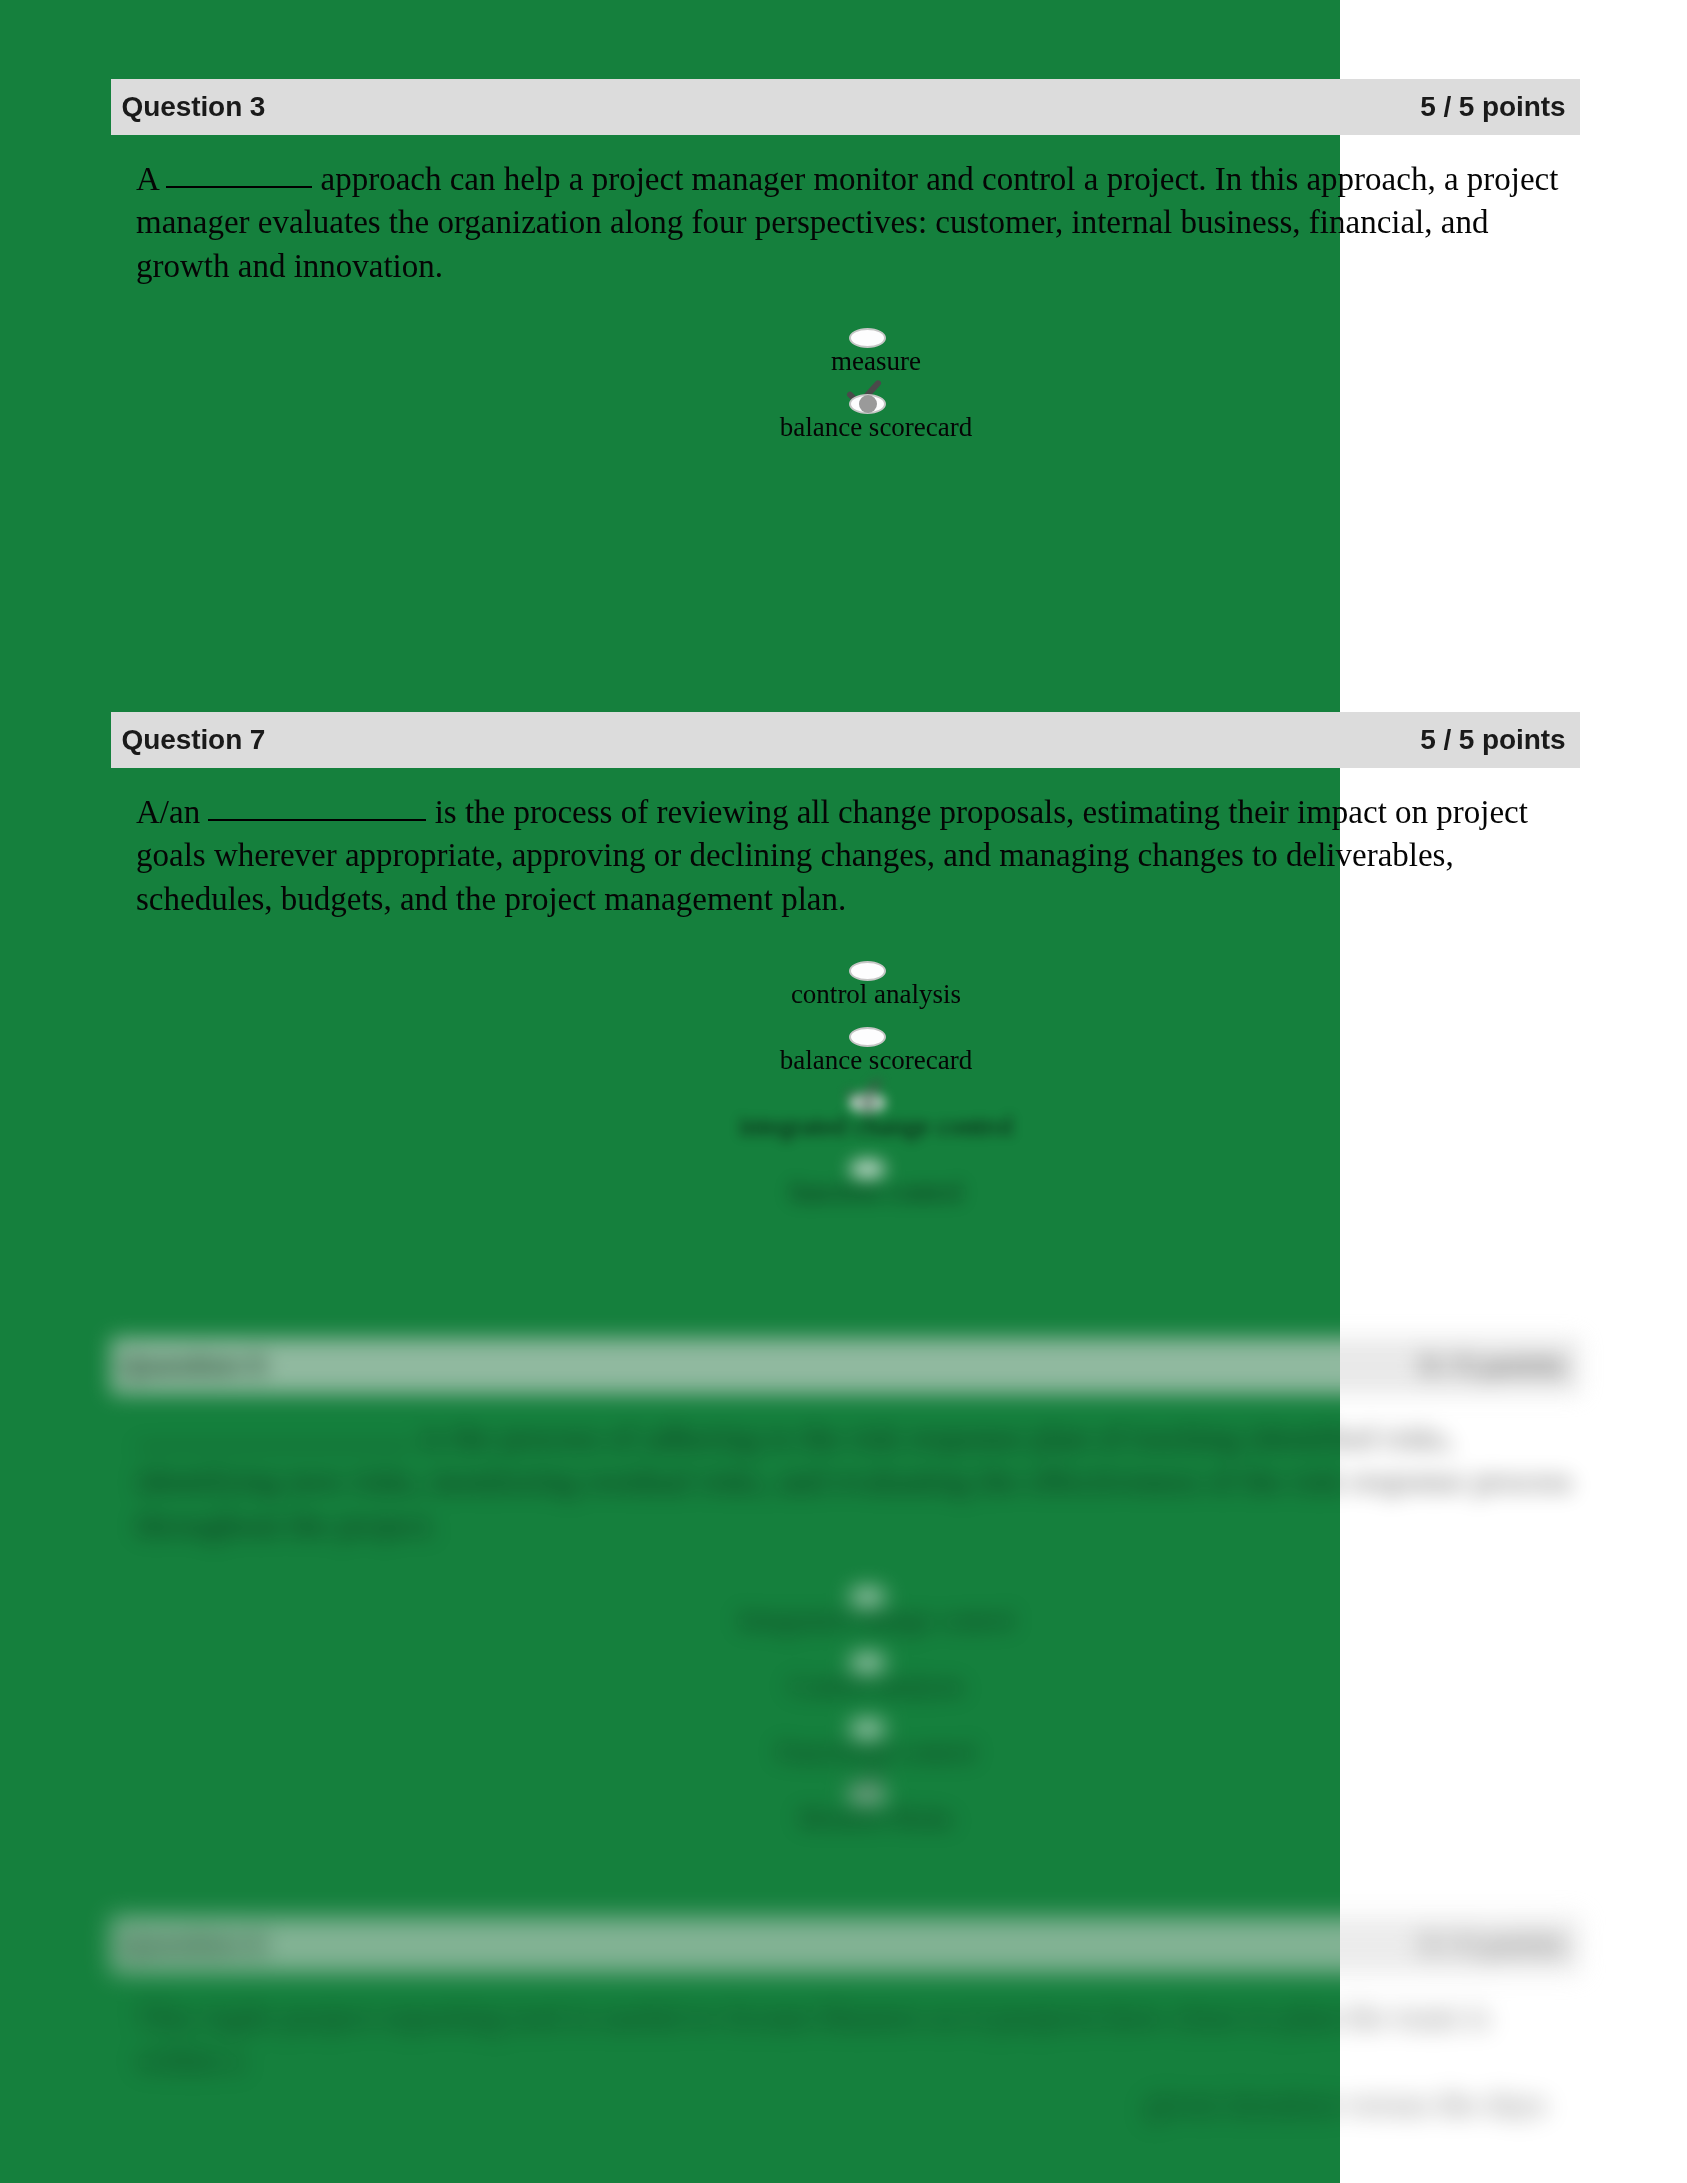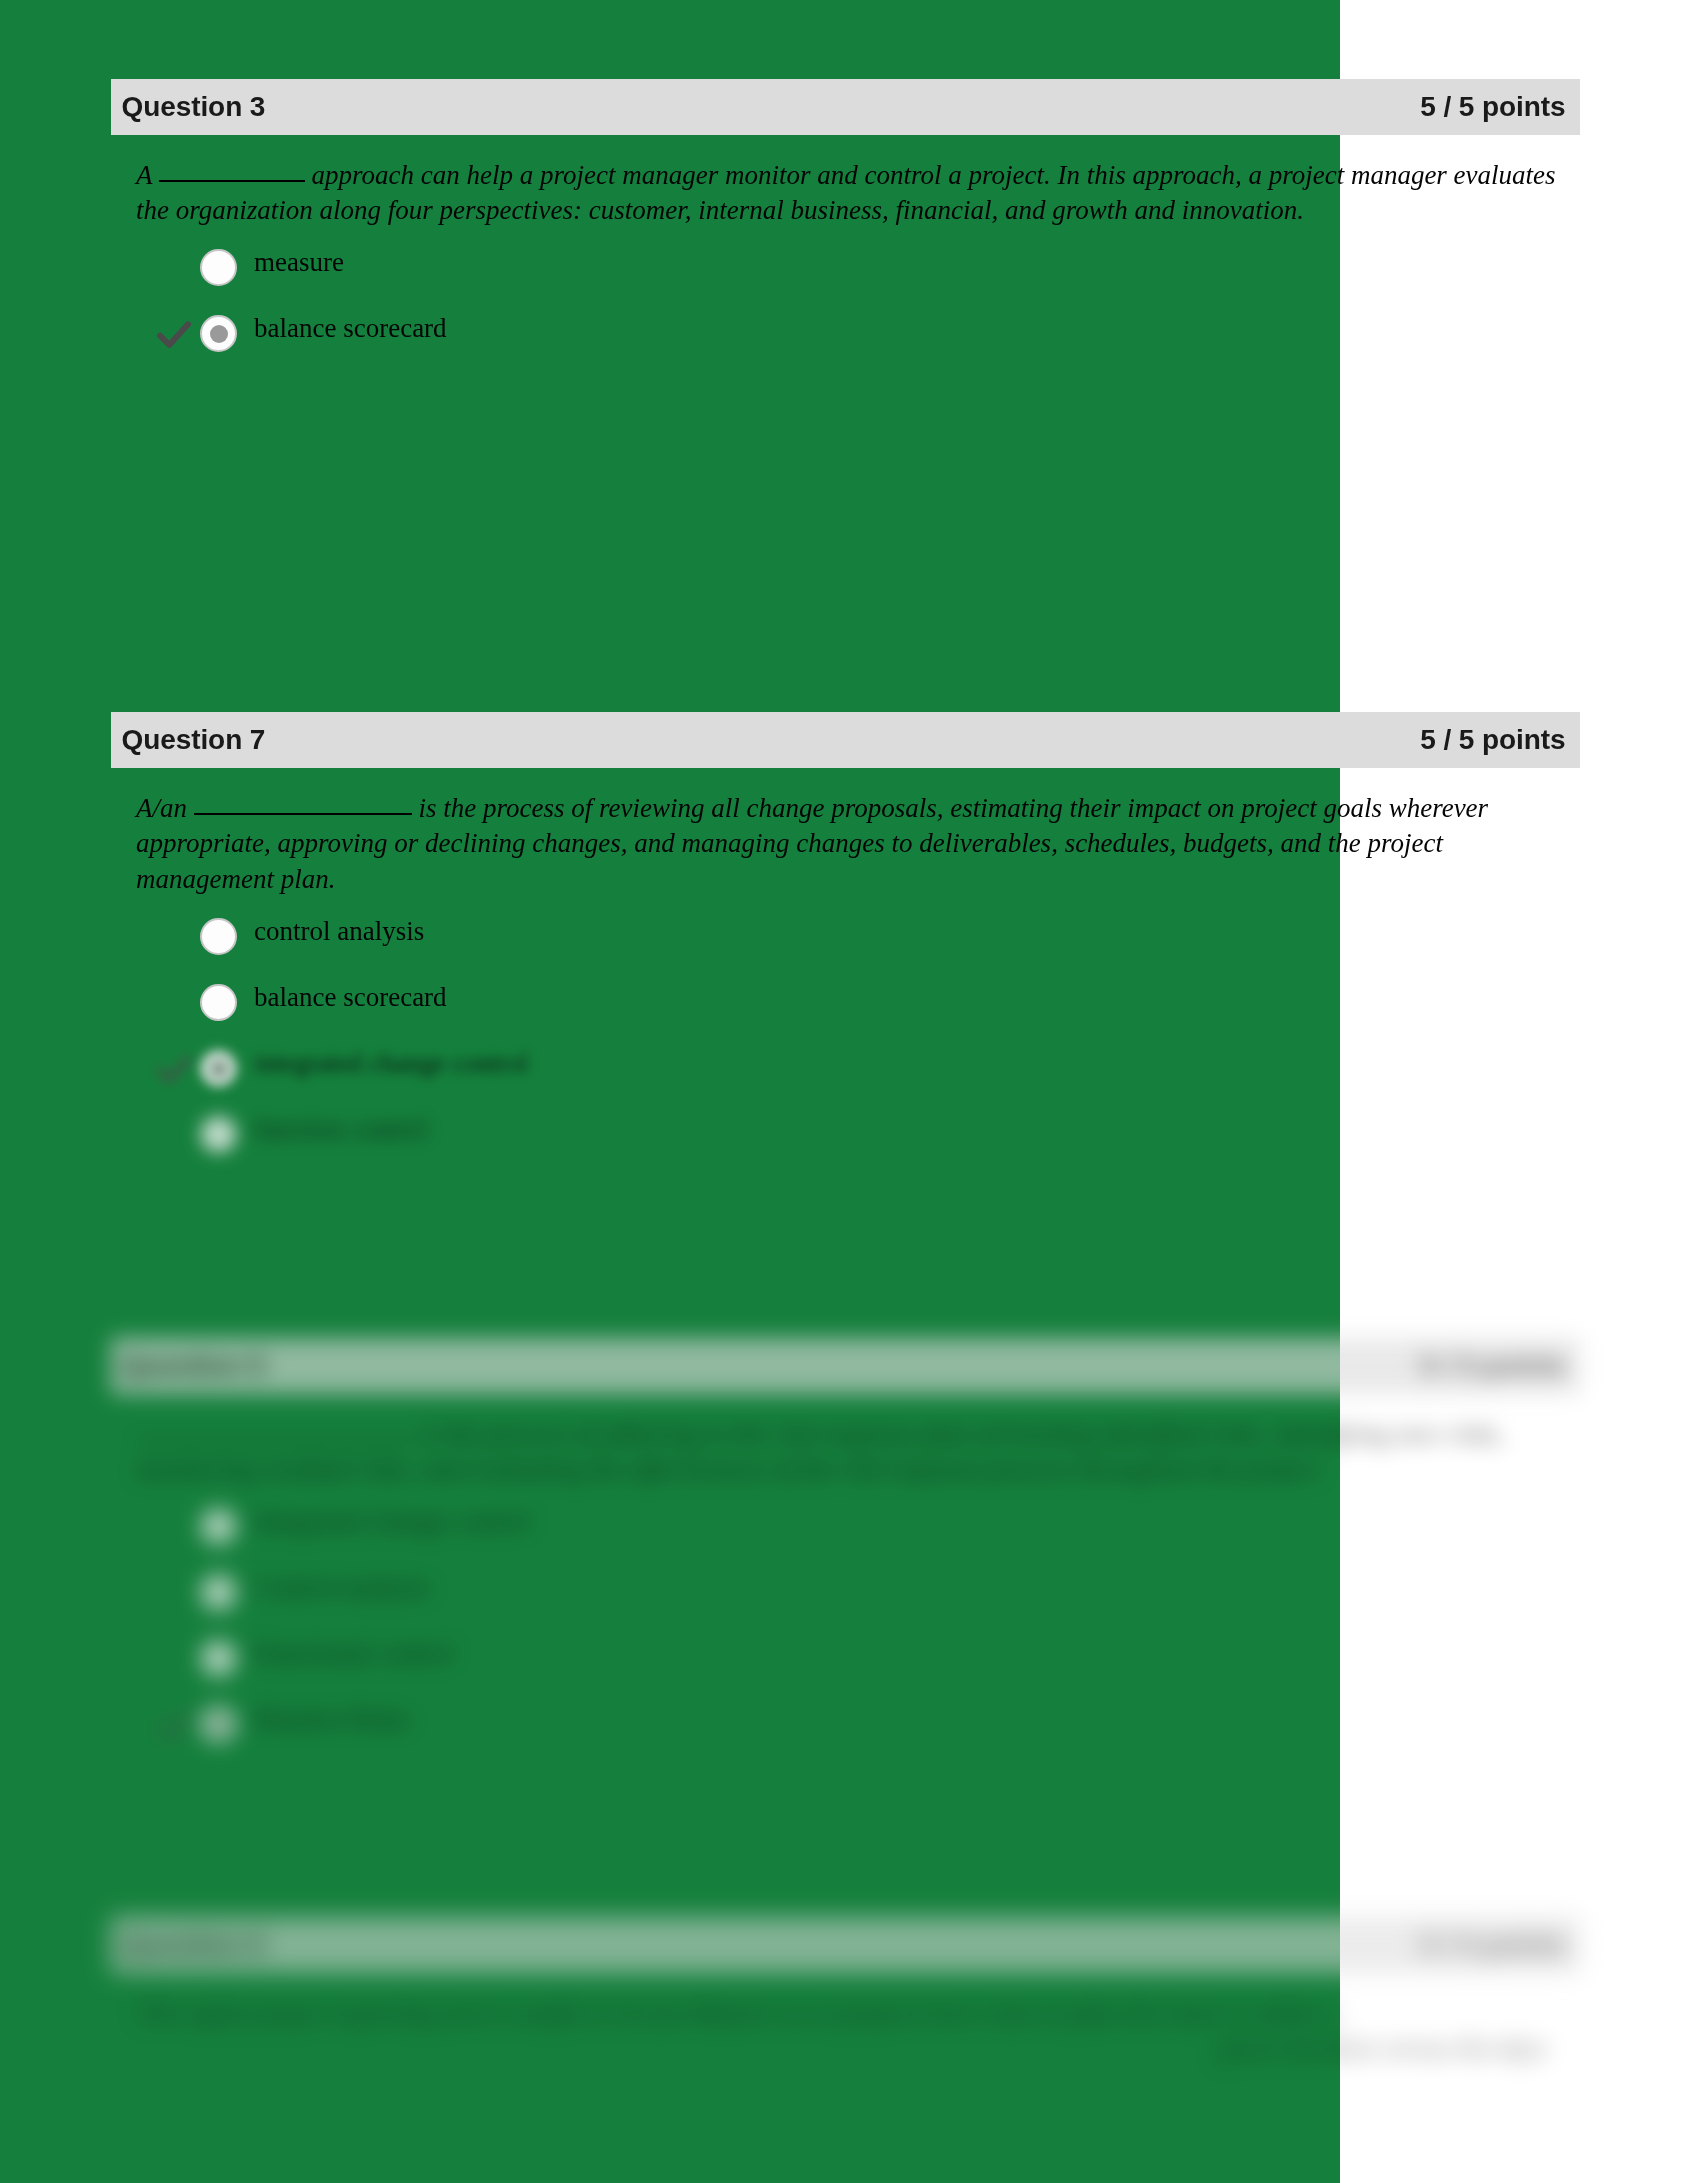--- a/index.html
+++ b/index.html
@@ -46,43 +46,43 @@
     color: #1a1a1a;
     letter-spacing: -0.1px;
   }
   .q-title { white-space: nowrap; }
   .q-points { white-space: nowrap; text-align: center; }
 
   .q-body {
     margin-top: 22.5px;
     padding-left: 25px;
     padding-right: 6.6px;
-    font-size: 27px;
+    font-size: 33px;
     line-height: 1.33;
     color: #050505;
     text-align: left;
-    font-style: italic;
   }
   .q-body .blank {
     display: inline-block;
     border-bottom: 2px solid #000;
     vertical-align: 2px;
   }
   .blank-w1 { width: 146px; }
   .blank-w3 { width: 218px; }
 
   
   .options {
     margin-top: 20px;
     padding-left: 44px;
   }
   .option-row {
     display: flex;
-    align-items: flex-start;
+    align-items: center;
     height: 66px;
+    flex-direction: column;
   }
   .check-slot {
     width: 45px;
     min-width: 45px;
     height: 40px;
     position: relative;
   }
   .check-mark {
     position: absolute;
     left: 1.3px;

